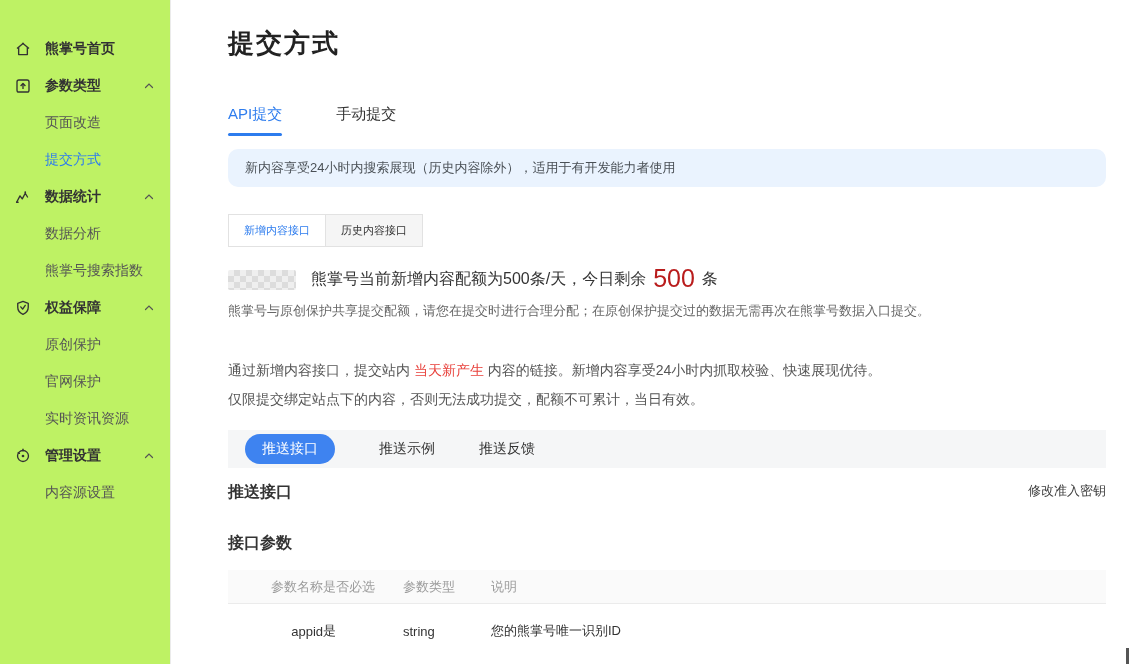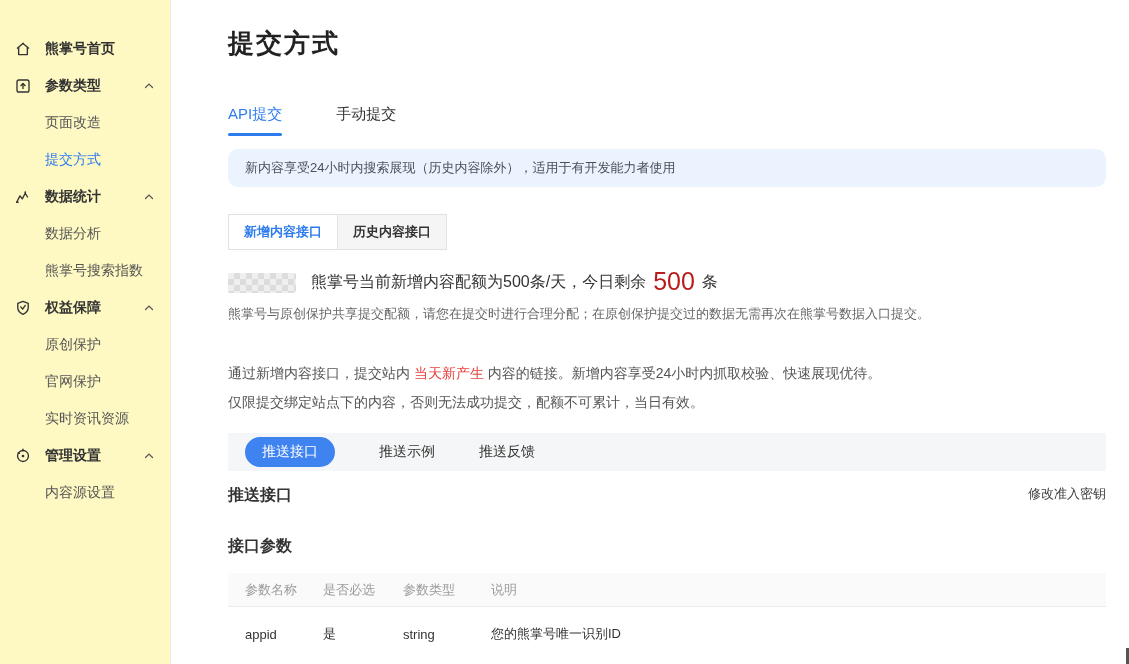--- a/index.html
+++ b/index.html
@@ -1,21 +1,21 @@
 <!DOCTYPE html>
 <html><head>
 <meta charset="utf-8">
 <style>
   * { box-sizing: border-box; margin: 0; padding: 0; }
   html,body { width:1129px; height:664px; background:#fff; overflow:hidden;
     font-family:"Liberation Sans","DejaVu Sans",sans-serif; }
 
   
   .sidebar { position:fixed; left:0; top:0; bottom:0; width:171px;
-    border-right:1px solid #ebebeb; background:#fef9c3; padding-top:30px; }
+    border-right:1px solid #ebebeb; background:#bef264; padding-top:30px; }
   .side-row { height:37px; display:flex; align-items:center; padding:0 15px 0 14px; cursor:pointer; }
   .side-icon { width:18px; height:18px; margin-right:13px; flex:none; color:#333; }
   .side-icon svg { width:18px; height:18px; display:block; }
   .side-label { font-size:14px; color:#333; font-weight:bold; white-space:nowrap; }
   .side-row.sub { padding-left:45px; }
   .side-row.sub .side-label { font-weight:normal; color:#555; }
   .side-row.sub.active .side-label { color:#2d7cee; }
   .chevron { margin-left:auto; color:#555; width:12px; height:12px; }
   .chevron svg { width:12px; height:12px; display:block; }
 
@@ -26,22 +26,22 @@
   .tabs { margin-top:44px; display:flex; gap:54px; }
   .tab { font-size:15px; color:#333; padding-bottom:12px; position:relative; cursor:pointer; }
   .tab.active { color:#2d7cee; }
   .tab.active::after { content:""; position:absolute; left:0; right:0; bottom:0;
     height:3px; background:#2d7cee; border-radius:2px; }
 
   .banner { margin-top:13px; height:38px; line-height:38px; background:#eaf3fe;
     color:#4a5056; font-size:13px; padding:0 17px; border-radius:10px; }
 
   .segmented { margin-top:27px; display:inline-flex; border:1px solid #e2e2e2; }
-  .seg { font-size:13px; padding:8px 15px; background:#f5f5f5; color:#333;
-    border-left:1px solid #e2e2e2; cursor:pointer; white-space:nowrap;font-weight:bold; }
+  .seg { font-size:11px; padding:8px 15px; background:#f5f5f5; color:#333;
+    border-left:1px solid #e2e2e2; cursor:pointer; white-space:nowrap; }
   .seg:first-child { border-left:none; }
   .seg.active { background:#fff; color:#2d7cee; }
 
   .quota-row { margin-top:18px; display:flex; align-items:center; font-size:16px; color:#333; }
   .blur-block { width:68px; height:20px; margin-right:15px; border-radius:2px;
     background-color:#efefef;
     background-image:
       linear-gradient(45deg,#dcdcdc 25%,transparent 25%,transparent 75%,#dcdcdc 75%),
       linear-gradient(45deg,#dcdcdc 25%,transparent 25%,transparent 75%,#dcdcdc 75%);
     background-size:12px 12px; background-position:0 0,6px 6px; }
@@ -64,21 +64,21 @@
 
   .url-line { margin-top:16px; font-size:14px; color:#333; }
   .url-line .lbl { margin-right:6px; }
 
   .params-title { margin-top:30px; }
 
   .ptable { margin-top:16px; width:100%; font-size:13px; }
   .thead { display:flex; background:#fafafa; height:34px; align-items:center;
     color:#9b9b9b; border-bottom:1px solid #ebebeb; }
   .trow { display:flex; height:54px; align-items:center; color:#333; }
-  .col1 { width:95px; padding-left:17px; }
+  .col1 { width:95px; padding-left:17px;text-align:right; }
   .col2 { width:80px; }
   .col3 { width:88px; }
   .col4 { flex:1; }
 
   .scrollbar-frag { position:fixed; right:0; bottom:0; width:3px; height:16px; background:#555; }
 </style>
 </head>
 <body>
 
 <div class="sidebar">

